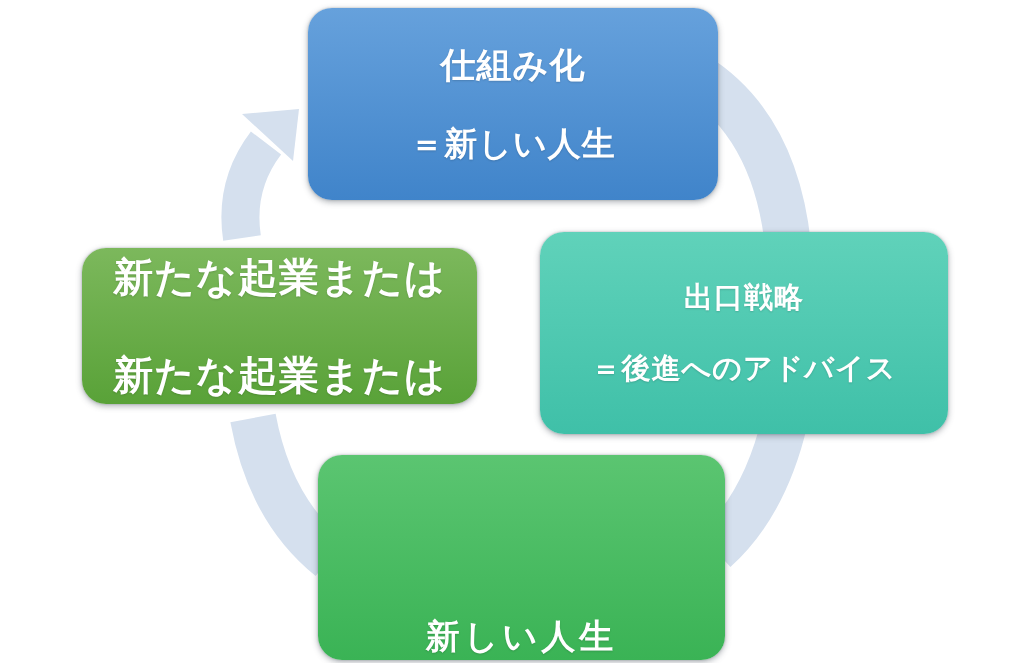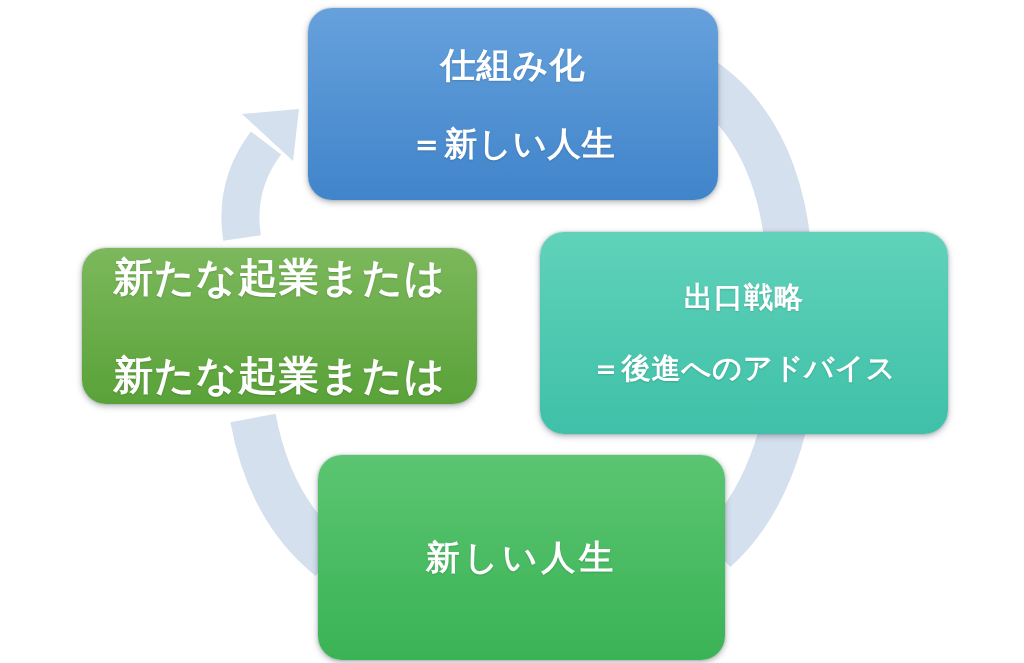--- a/index.html
+++ b/index.html
@@ -40,20 +40,21 @@
   .node-top .line2 { font-size: 33px; letter-spacing: 1px; }
   .node-right {
     left: 540px; top: 232px; width: 408px; height: 202px;
     background: linear-gradient(180deg, #60d2ba 0%, #3fc0a8 100%);
     gap: 31px;
   }
   .node-right .line1, .node-right .line2 { font-size: 29px; letter-spacing: 1px; }
   .node-bottom {
     left: 318px; top: 455px; width: 407px; height: 205px;
     background: linear-gradient(180deg, #5bc571 0%, #3ab355 100%);
+    justify-content: flex-end;
   }
   .node-bottom .line1 { font-size: 34px; letter-spacing: 4px; }
   .node-left {
     left: 82px; top: 220px; width: 395px; height: 156px;
     background: linear-gradient(180deg, #7cb85c 0%, #59a238 100%);
     gap: 43px;
     margin-top: 28px;
   }
   .node-left .line1, .node-left .line2 { font-size: 40px; letter-spacing: 1px; }
 </style>

